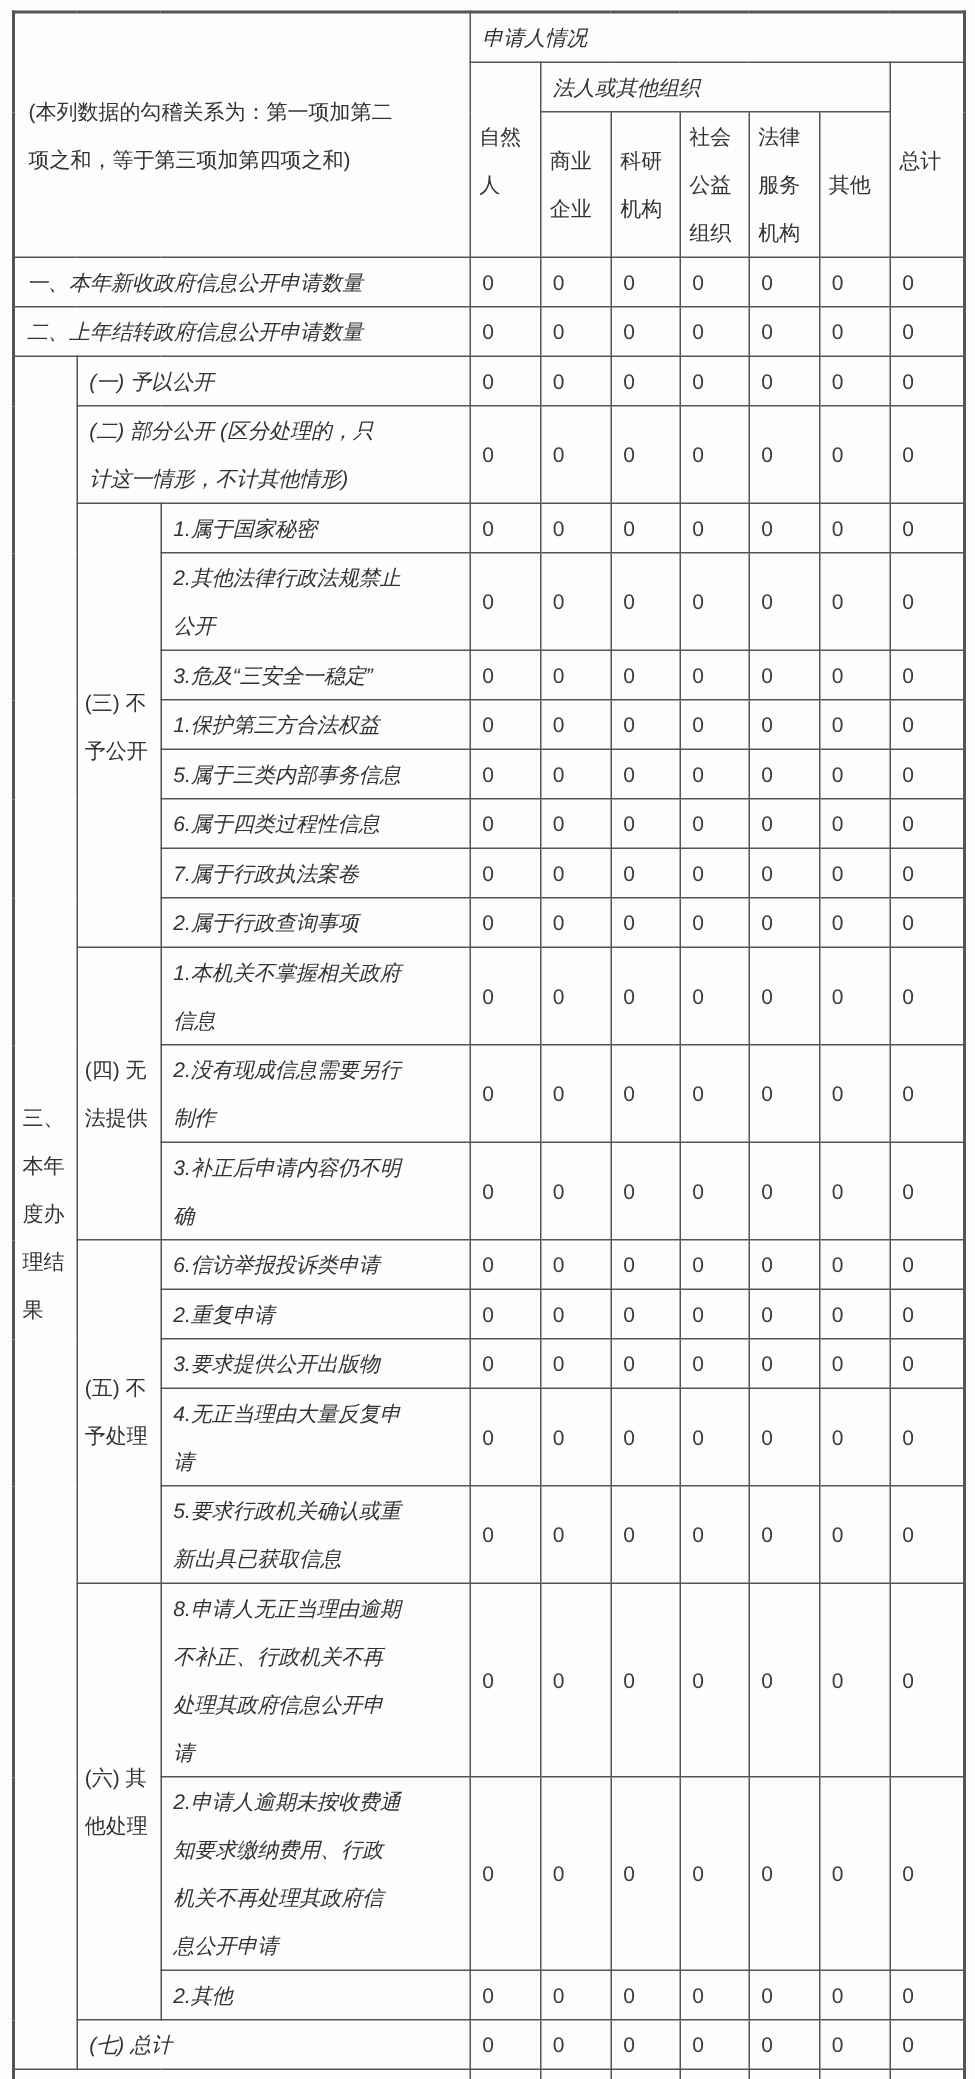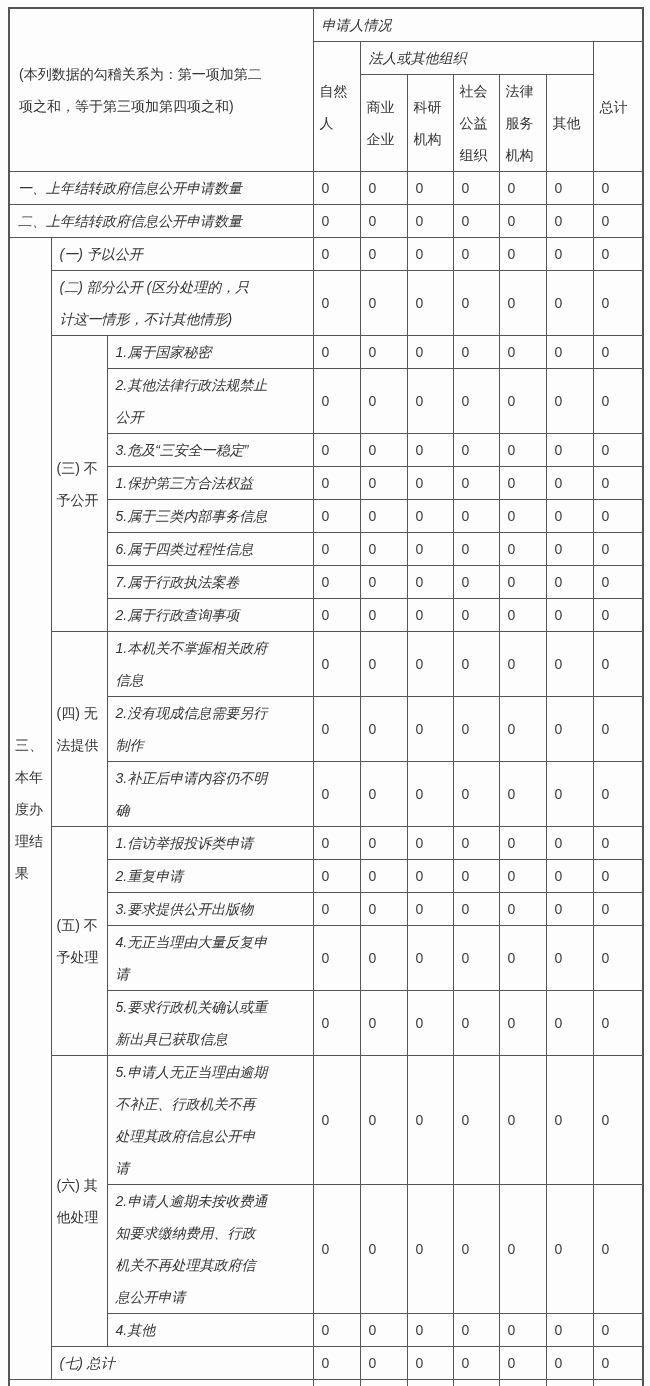--- a/index.html
+++ b/index.html
@@ -54,21 +54,21 @@
       <td>社会
 公益
 组织</td>
       <td>法律
 服务
 机构</td>
       <td>其他</td>
     </tr>
 
     <tr>
-      <td class="lbl" colspan="3">一、上年结转政府信息公开申请数量</td>
+      <td class="lbl" colspan="3">一、本年新收政府信息公开申请数量</td>
       <td class="val">0</td>
         <td class="val">0</td>
         <td class="val">0</td>
         <td class="val">0</td>
         <td class="val">0</td>
         <td class="val">0</td>
         <td class="val">0</td>
     </tr>
 
     <tr>
@@ -223,21 +223,21 @@
         <td class="val">0</td>
         <td class="val">0</td>
         <td class="val">0</td>
         <td class="val">0</td>
         <td class="val">0</td>
         <td class="val">0</td>
     </tr>
 
     <tr>
       <td class="secB" rowspan="5">(五) 不予处理</td>
-      <td class="lbl">1.信访举报投诉类申请</td>
+      <td class="lbl">6.信访举报投诉类申请</td>
       <td class="val">0</td>
         <td class="val">0</td>
         <td class="val">0</td>
         <td class="val">0</td>
         <td class="val">0</td>
         <td class="val">0</td>
         <td class="val">0</td>
     </tr>
     <tr>
       <td class="lbl">2.重复申请</td>
@@ -277,21 +277,21 @@
         <td class="val">0</td>
         <td class="val">0</td>
         <td class="val">0</td>
         <td class="val">0</td>
         <td class="val">0</td>
         <td class="val">0</td>
     </tr>
 
     <tr class="h128">
       <td class="secB" rowspan="3">(六) 其他处理</td>
-      <td class="lbl">5.申请人无正当理由逾期
+      <td class="lbl">8.申请人无正当理由逾期
 不补正、行政机关不再
 处理其政府信息公开申
 请</td>
       <td class="val">0</td>
         <td class="val">0</td>
         <td class="val">0</td>
         <td class="val">0</td>
         <td class="val">0</td>
         <td class="val">0</td>
         <td class="val">0</td>
@@ -303,21 +303,21 @@
 息公开申请</td>
       <td class="val">0</td>
         <td class="val">0</td>
         <td class="val">0</td>
         <td class="val">0</td>
         <td class="val">0</td>
         <td class="val">0</td>
         <td class="val">0</td>
     </tr>
     <tr>
-      <td class="lbl">4.其他</td>
+      <td class="lbl">2.其他</td>
       <td class="val">0</td>
         <td class="val">0</td>
         <td class="val">0</td>
         <td class="val">0</td>
         <td class="val">0</td>
         <td class="val">0</td>
         <td class="val">0</td>
     </tr>
 
     <tr>

